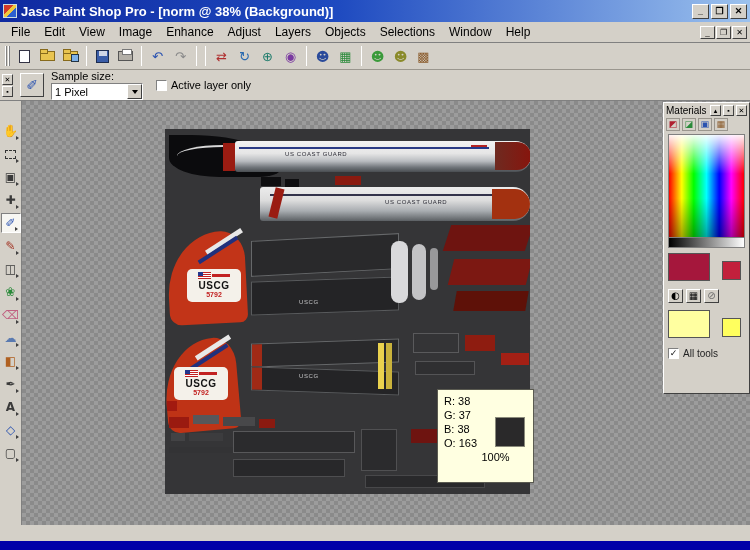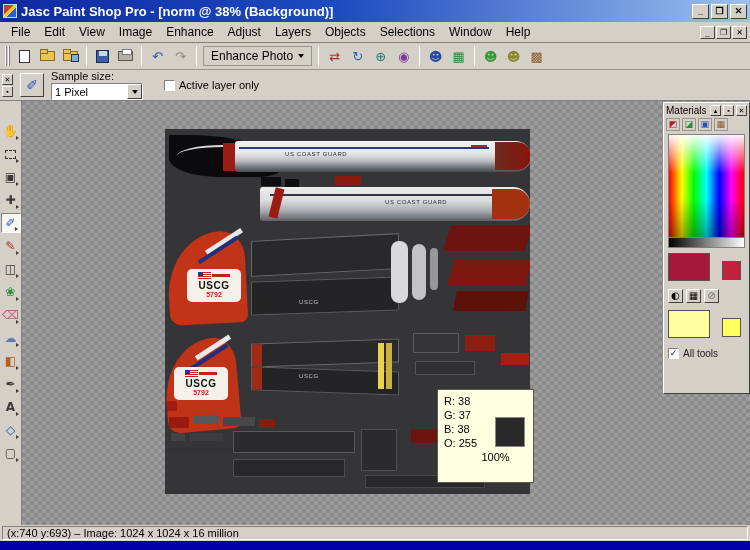--- a/index.html
+++ b/index.html
@@ -177,24 +177,20 @@
       <span class="mi-printer"></span>
     </button>
   <span class="sep"></span>
   <button class="tbtn" style="color:#2a52b0">
       <span>↶</span>
     </button>
   <button class="tbtn" style="color:#8a8a8a">
       <span>↷</span>
     </button>
   <span class="sep"></span>
-  <div class="enh">
-    <span>Enhance Photo</span>
-    <span class="dda"></span>
-  </div>
   <span class="sep"></span>
   <button class="tbtn" style="color:#b03030">
       <span>⇄</span>
     </button>
   <button class="tbtn" style="color:#2a6ab0">
       <span>↻</span>
     </button>
   <button class="tbtn" style="color:#1a7a6a">
       <span>⊕</span>
     </button>
@@ -230,21 +226,21 @@
   </span>
   <span class="optcol">
     <span>Sample size:</span>
     <span class="dropdown">
       <span>1 Pixel</span>
       <span class="ddbtn">
           <span class="dda"></span>
         </span>
     </span>
   </span>
-  <span class="chkrow" style="margin-left:14px">
+  <span class="chkrow" style="margin-left:6px">
     <span class="chk"></span>
     <span>Active layer only</span>
   </span>
 </div>
 
 <div class="main">
 
   <div class="toolcol">
     <div class="tool">
         <span>✋</span>
@@ -380,21 +376,21 @@
       <div class="p" style="left:68px;top:302px;width:122px;height:22px;background:#2b2b2d;border:1px solid #58585a"></div>
       <div class="p" style="left:68px;top:330px;width:112px;height:18px;background:#28282a;border:1px solid #4e4e50"></div>
       <div class="p" style="left:196px;top:300px;width:36px;height:42px;background:#2b2b2d;border:1px solid #505052"></div>
       <div class="p" style="left:200px;top:346px;width:120px;height:13px;background:#29292b;border:1px solid #48484a"></div>
     </div>
 
     <div class="tooltip">
       <div>R: 38</div>
       <div>G: 37</div>
       <div>B: 38</div>
-      <div>O: 255</div>
+      <div>O: 163</div>
       <div class="tt-pct">100%</div>
       <div class="tt-swatch" style="background: rgb(42, 41, 42);"></div>
     </div>
 
     <div class="materials">
       <div class="mat-title">
         <span class="mat-name">Materials</span>
         <span class="matbtn" style="margin-left:auto">▴</span>
         <span class="matbtn">▪</span>
         <span class="matbtn">✕</span>
@@ -423,15 +419,14 @@
       <div class="alltools">
         <span class="chk">✓</span>
         <span>All tools</span>
       </div>
     </div>
 
   </div>
 </div>
 
 <div class="statusbar">
-  <span class="scell right">(x:740 y:693) – Image:  1024 x 1024 x 16 million</span>
 </div>
 <div class="desktop"></div>
 
 </body></html>

